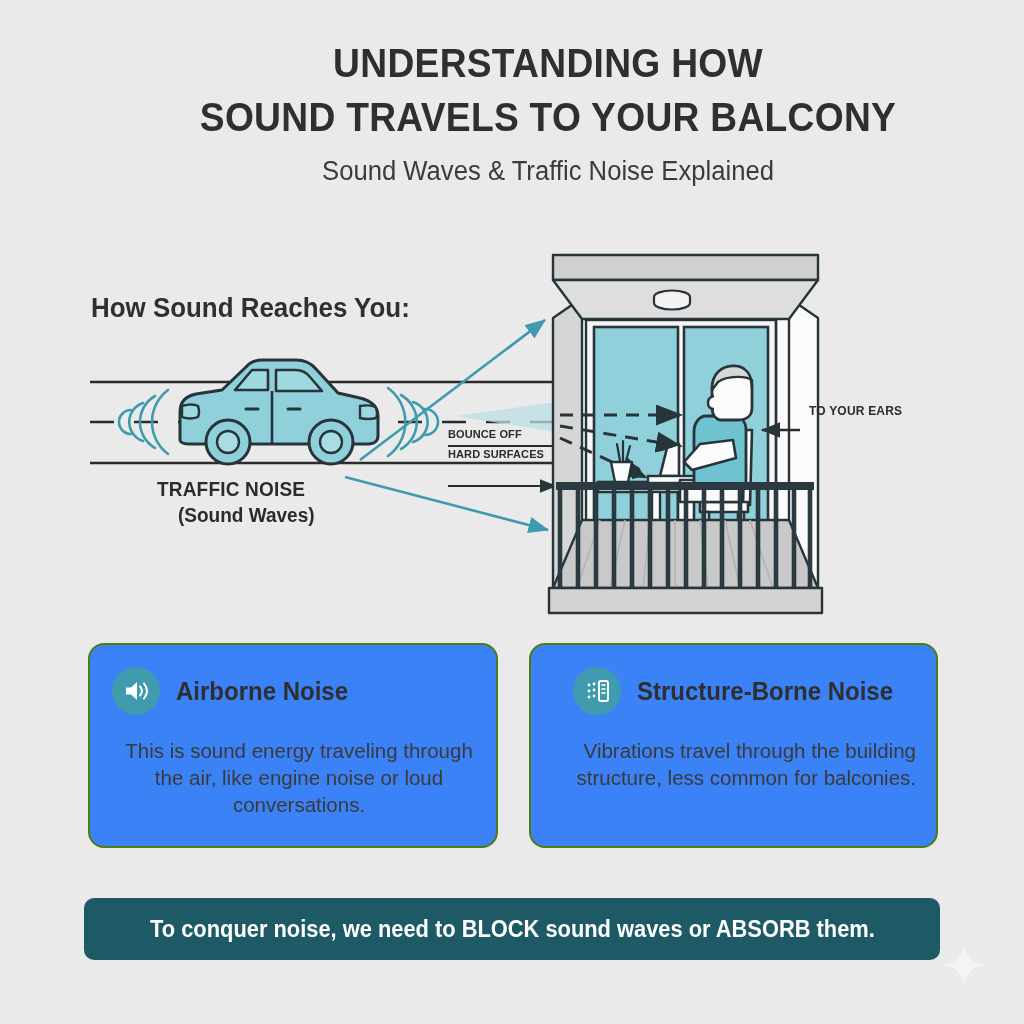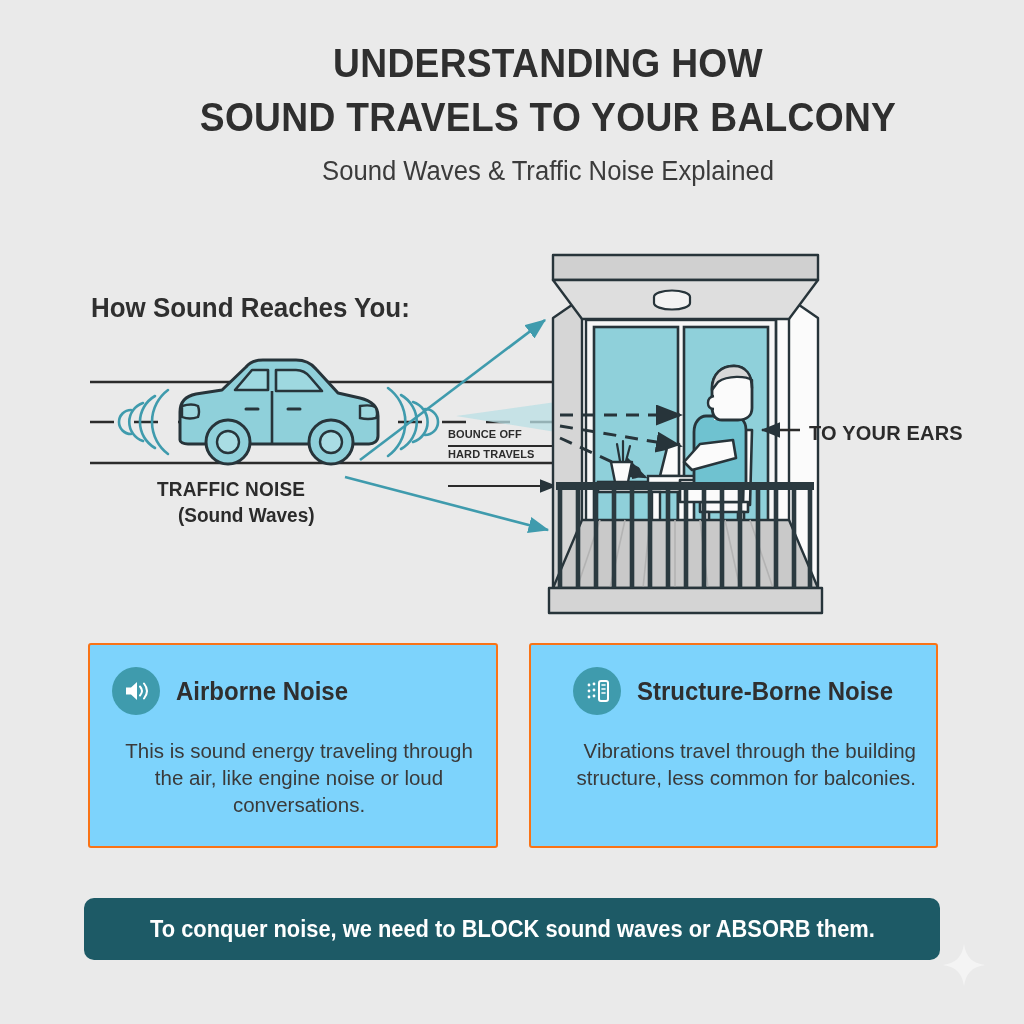--- a/index.html
+++ b/index.html
@@ -42,30 +42,30 @@
   }
 
   
   .diagram{position:absolute;left:0;top:230px;width:1024px;height:390px;}
 
   
   .lbl{position:absolute;color:#2b2b2b;font-weight:bold;white-space:nowrap;}
   .lbl-traffic{left:157px;top:478px;font-size:20px;letter-spacing:.2px;transform:scaleX(.95);transform-origin:left center;}
   .lbl-traffic-sub{left:178px;top:504px;font-size:20px;transform:scaleX(.95);transform-origin:left center;}
   .lbl-bounce{left:448px;top:424px;font-size:11px;line-height:20px;letter-spacing:.1px;}
-  .lbl-ears{left:809px;top:422px;font-size:20px;letter-spacing:.2px;}
+  .lbl-ears{left:809px;top:404px;font-size:12px;letter-spacing:.2px;}
 
   
   .cards{position:absolute;left:0;top:643px;width:1024px;height:210px;}
   .card{
     position:absolute;top:0;
     height:205px;
-    background:#7dd3fc;
-    border:2px solid #f97316;
-    border-radius:3px;
+    background:#3b82f6;
+    border:2px solid #4d7c0f;
+    border-radius:16px;
     box-sizing:border-box;
   }
   .card-1{left:88px;width:410px;}
   .card-2{left:529px;width:409px;padding-left:20px;}
   .card-head{display:flex;align-items:center;padding:22px 0 0 22px;}
   .card-icon{
     width:48px;height:48px;border-radius:50%;
     background:#3f9bad;
     display:flex;align-items:center;justify-content:center;
     flex:0 0 auto;
@@ -303,21 +303,21 @@
       </g>
     </g>
 
     <line x1="800" y1="200" x2="762" y2="200" stroke="#2b2b2b" stroke-width="2.4" marker-end="url(#arrDark)"></line>
   </svg>
 
   <div class="lbl lbl-traffic">TRAFFIC NOISE</div>
   <div class="lbl lbl-traffic-sub">(Sound Waves)</div>
   <div class="lbl lbl-bounce">
     <div>BOUNCE OFF</div>
-    <div>HARD TRAVELS</div>
+    <div>HARD SURFACES</div>
   </div>
   <div class="lbl lbl-ears">TO YOUR EARS</div>
 
   <div class="cards">
 
     <div class="card card-1">
       <div class="card-head">
         <div class="card-icon">
           <svg width="30" height="30" viewBox="0 0 30 30">
             <path d="M5,11.5 L10,11.5 L16,6 L16,24 L10,18.5 L5,18.5 Z" fill="#ffffff"></path>

